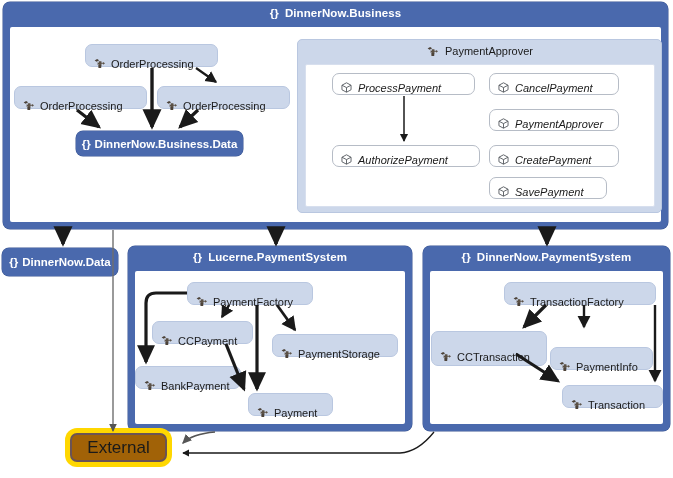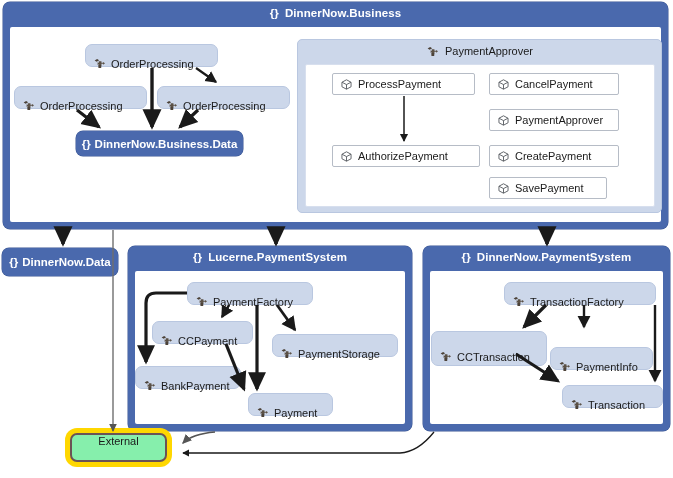--- a/index.html
+++ b/index.html
@@ -37,29 +37,29 @@
        border-radius:5px;}
   .grp-header{position:absolute;left:0;top:0;width:100%;height:22px;
               display:flex;align-items:center;justify-content:center;
               font-size:11px;color:#1a1a1a;}
   .grp-header .lbl{margin-left:6px;}
   .grp-body{position:absolute;background:#ffffff;border:1px solid #d7dfee;
             border-radius:2px;}
 
   
   .mth{position:absolute;background:#ffffff;border:1px solid #b6bcc6;
-       border-radius:2px;display:flex;align-items:center;
+       border-radius:7px;display:flex;align-items:flex-end;
        padding:0 9px 0 7px;font-size:11px;color:#1a1a1a;
-       box-sizing:border-box;}
+       box-sizing:border-box;font-style:italic;}
   .mth .lbl{margin-left:5px;white-space:nowrap;}
 
   
-  .ext{position:absolute;background:#86efac;border:2px solid #6b5355;
-       border-radius:7px;display:flex;align-items:flex-start;
-       justify-content:center;font-size:11px;color:#1a1a1a;
+  .ext{position:absolute;background:#a16207;border:2px solid #6b5355;
+       border-radius:7px;display:flex;align-items:center;
+       justify-content:center;font-size:17px;color:#1a1a1a;
        box-shadow:0 0 0 5px #ffd700;box-sizing:border-box;}
 
   
   .ico{flex:0 0 auto;display:inline-block;line-height:0;}
   .ico svg{display:block;}
 
   svg#wires{position:absolute;left:0;top:0;width:673px;height:478px;
             pointer-events:none;overflow:visible;}
 </style>
 </head>

